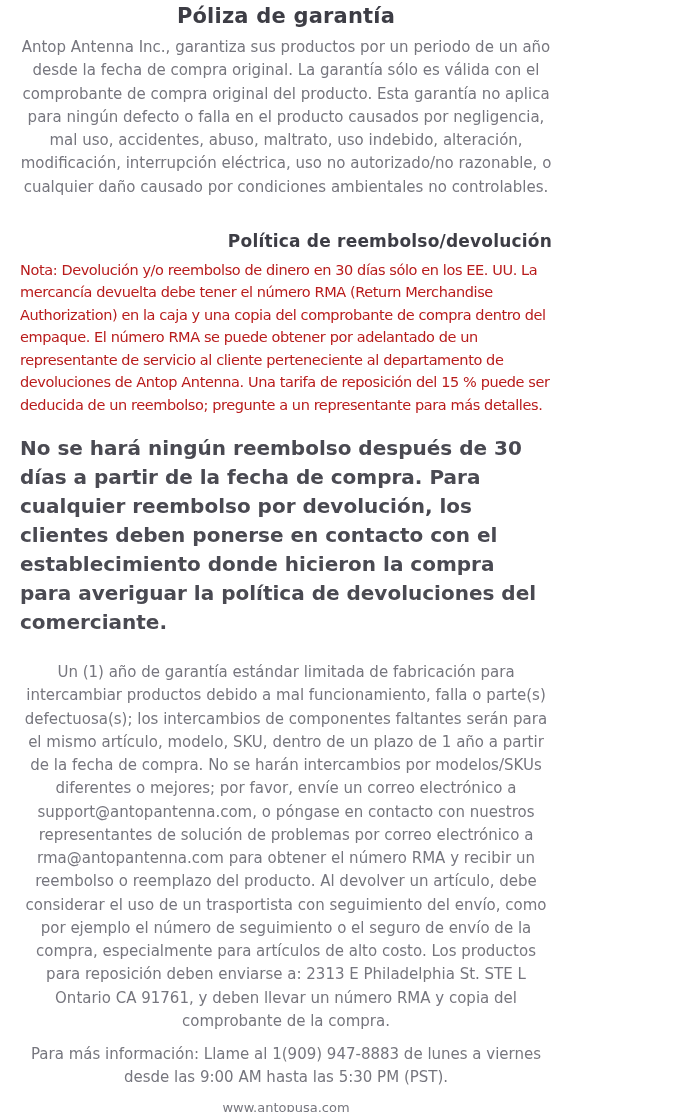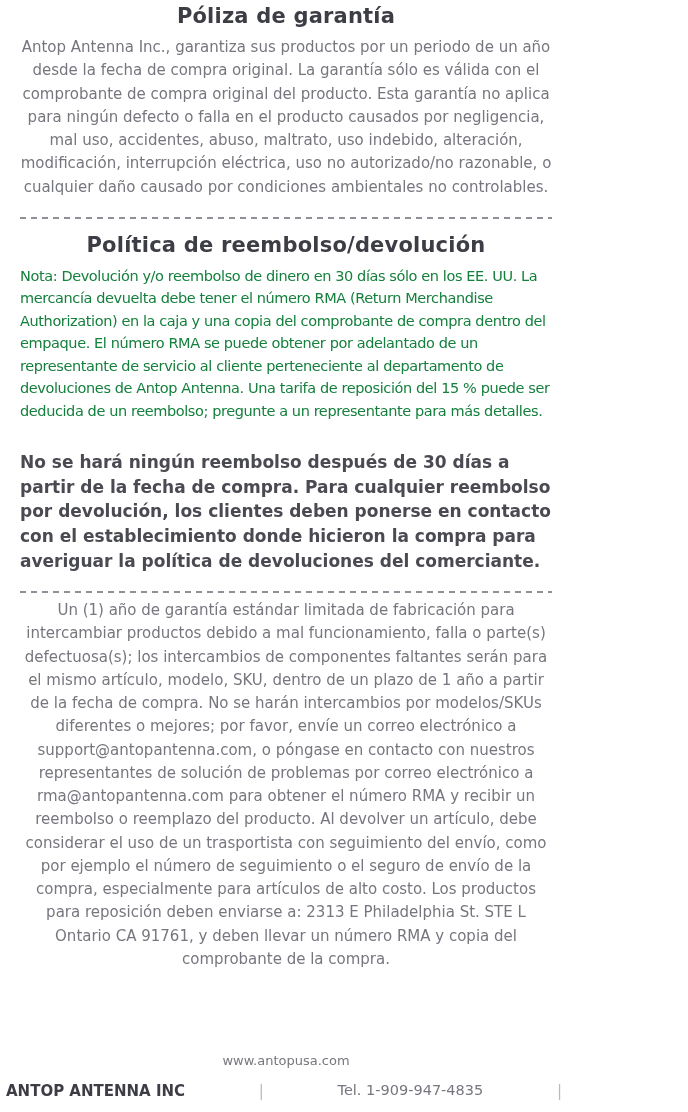--- a/index.html
+++ b/index.html
@@ -26,43 +26,43 @@
   h1.doc-title {
     margin: 2px 0 8px 0;
     text-align: center;
     font-size: 21px;
     font-weight: bold;
     color: #3d3d45;
     letter-spacing: 0.2px;
   }
   h2.section-title {
     margin: 8px 0 8px 0;
-    text-align: center;
-    font-size: 21px;
+    text-align: right;
+    font-size: 17px;
     font-weight: bold;
     color: #3d3d45;
     letter-spacing: 0.2px;
   }
   p.body-text {
     margin: 0 0 10px 0;
     font-size: 15px;
     line-height: 1.55;
     color: #76767e;
     text-align: center;
   }
   p.note-text {
-    margin: 0 0 24px 0;
+    margin: 0 0 14px 0;
     font-size: 14.5px;
     line-height: 1.55;
     letter-spacing: -0.4px;
-    color: #15803d;
+    color: #b91c1c;
   }
   p.bold-notice {
     margin: 4px 0 10px 0;
-    font-size: 17px;
+    font-size: 20px;
     line-height: 1.45;
     font-weight: bold;
     color: #4a4a52;
   }
   .dashed-divider {
     height: 2px;
     margin: 8px 0 6px 0;
     background-image: repeating-linear-gradient(
       to right,
       #8f8f97 0px, #8f8f97 6px,
@@ -117,20 +117,21 @@
 
   <p class="note-text">Nota: Devolución y/o reembolso de dinero en 30 días sólo en los EE. UU. La mercancía devuelta debe tener el número RMA (Return Merchandise Authorization) en la caja y una copia del comprobante de compra dentro del empaque. El número RMA se puede obtener por adelantado de un representante de servicio al cliente perteneciente al departamento de devoluciones de Antop Antenna. Una tarifa de reposición del 15 % puede ser deducida de un reembolso; pregunte a un representante para más detalles.</p>
 
   <p class="bold-notice">No se hará ningún reembolso después de 30 días a partir de la fecha de compra. Para cualquier reembolso por devolución, los clientes deben ponerse en contacto con el establecimiento donde hicieron la compra para averiguar la política de devoluciones del comerciante.</p>
 
   <div class="dashed-divider"></div>
 
 
   <p class="body-text">Un (1) año de garantía estándar limitada de fabricación para intercambiar productos debido a mal funcionamiento, falla o parte(s) defectuosa(s); los intercambios de componentes faltantes serán para el mismo artículo, modelo, SKU, dentro de un plazo de 1 año a partir de la fecha de compra. No se harán intercambios por modelos/SKUs diferentes o mejores; por favor, envíe un correo electrónico a support@antopantenna.com, o póngase en contacto con nuestros representantes de solución de problemas por correo electrónico a rma@antopantenna.com para obtener el número RMA y recibir un reembolso o reemplazo del producto. Al devolver un artículo, debe considerar el uso de un trasportista con seguimiento del envío, como por ejemplo el número de seguimiento o el seguro de envío de la compra, especialmente para artículos de alto costo. Los productos para reposición deben enviarse a: 2313 E Philadelphia St. STE L Ontario CA 91761, y deben llevar un número RMA y copia del comprobante de la compra.</p>
 
+  <p class="body-text">Para más información: Llame al 1(909) 947-8883 de lunes a viernes desde las 9:00 AM hasta las 5:30 PM (PST).</p>
 
   <div class="spacer"></div>
 
   <div class="website-line">www.antopusa.com</div>
 
   <div class="footer-bar">
     <span class="footer-company">ANTOP ANTENNA INC</span>
     <span class="footer-sep">|</span>
     <span>Tel. 1-909-947-4835</span>
     <span class="footer-sep">|</span>

